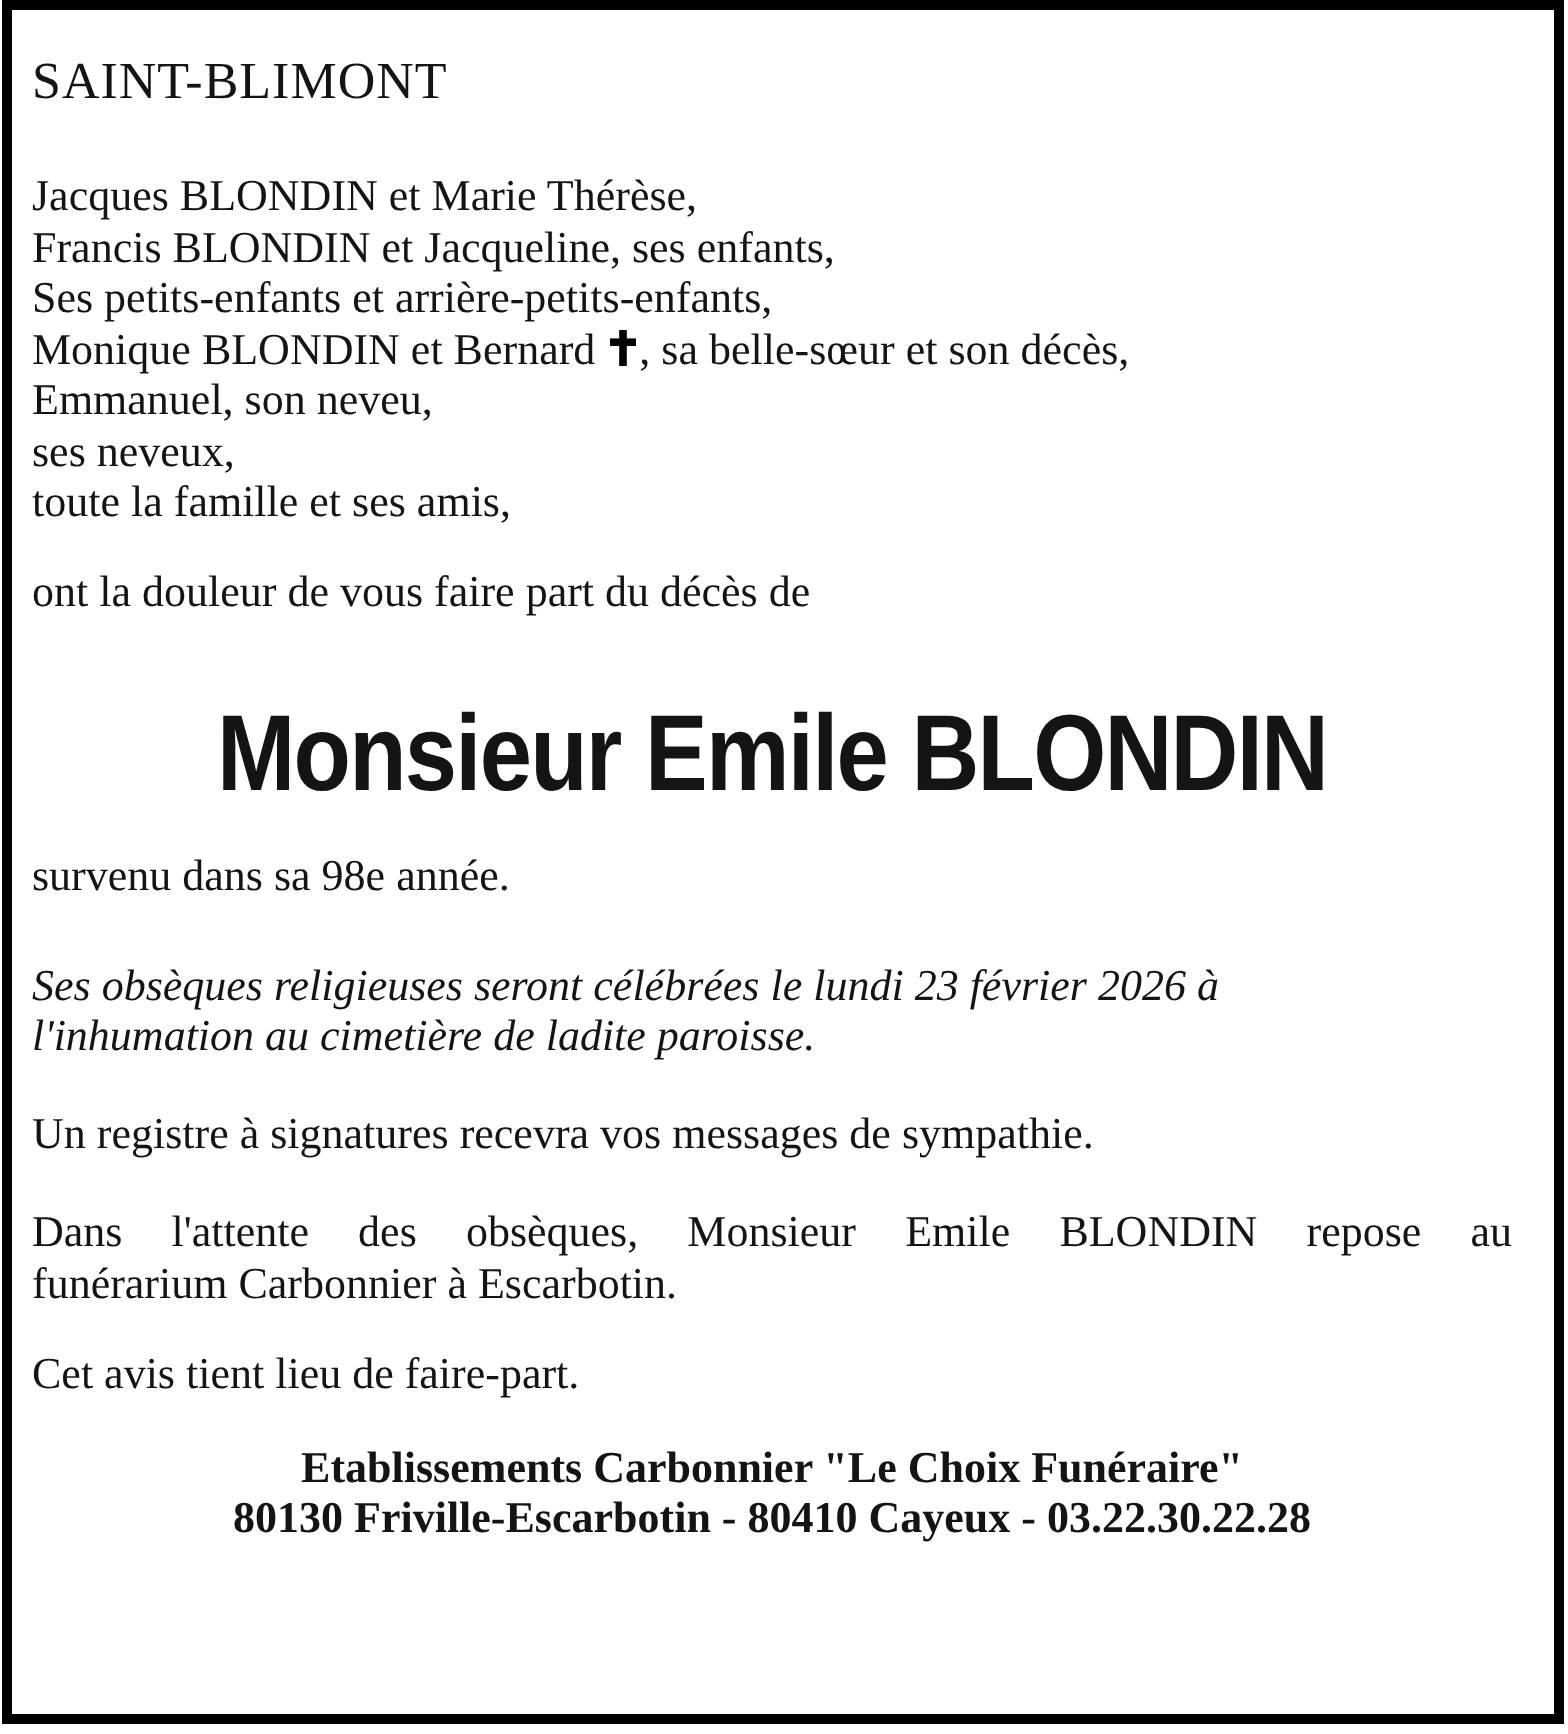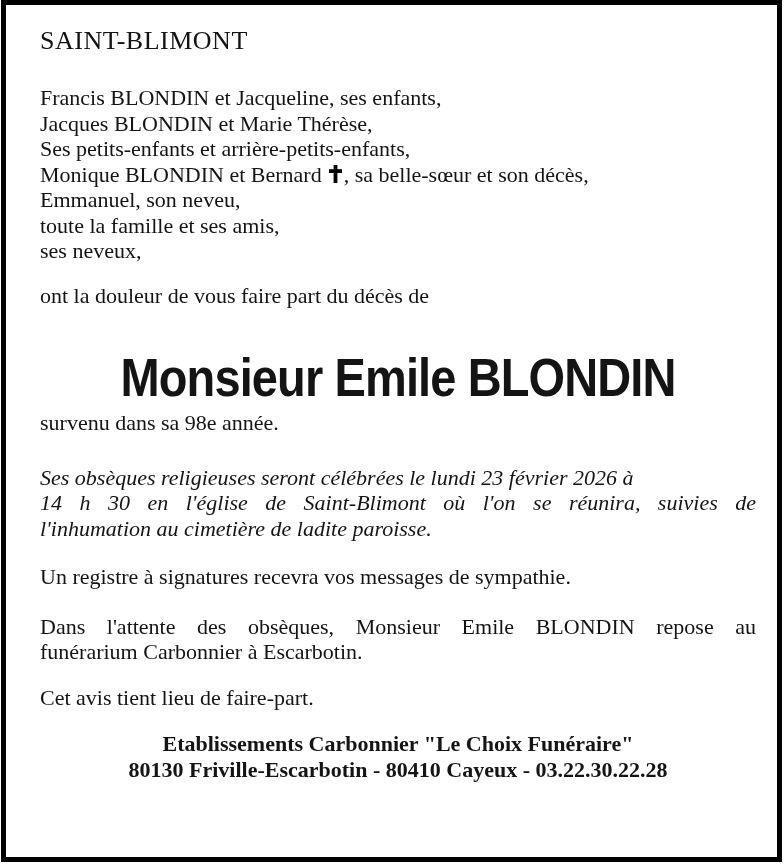--- a/index.html
+++ b/index.html
@@ -20,21 +20,21 @@
     position: absolute;
     left: 1px;
     top: 0;
     right: 2px;
     bottom: 5px;
     border: 5px solid #000000;
     pointer-events: none;
   }
   .content {
     position: relative;
-    padding: 18px 28px 0 40px;
+    padding: 18px 28px 0 16px;
   }
   .location {
     font-size: 26px;
     line-height: 30px;
     margin-top: 8px;
     letter-spacing: 0.5px;
   }
   .line {
     font-size: 22px;
     line-height: 25.5px;
@@ -54,21 +54,21 @@
     line-height: 60px;
     text-align: center;
     letter-spacing: -1px;
     white-space: nowrap;
   }
   .deceased-name .condense {
     display: inline-block;
     transform: scaleX(0.87);
     transform-origin: 50% 50%;
   }
-  .age { margin-top: 3px; }
+  .age { margin-top: 18px; }
   .ceremony { margin-top: 29px; font-style: italic; }
   .register { margin-top: 23px; }
   .repose { margin-top: 24px; }
   .fairepart { margin-top: 20px; }
   .stretch {
     text-align: justify;
     text-align-last: justify;
     white-space: normal;
   }
   .footer {
@@ -86,41 +86,40 @@
 </head>
 <body>
 
 <div class="frame"></div>
 
 <div class="content">
 
   <div class="location">SAINT-BLIMONT</div>
 
   <div class="family">
+    <div class="line">Jacques BLONDIN et Marie Thérèse,</div>
     <div class="line">Francis BLONDIN et Jacqueline, ses enfants,</div>
-    <div class="line">Jacques BLONDIN et Marie Thérèse,</div>
     <div class="line">Ses petits-enfants et arrière-petits-enfants,</div>
     <div class="line"><span>Monique BLONDIN et Bernard</span><span class="cross-icon"><svg width="13" height="18" viewBox="0 0 13 18" xmlns="http://www.w3.org/2000/svg">
             <rect x="4.6" y="0" width="3.8" height="18" fill="#000"></rect>
             <rect x="0" y="4.2" width="13" height="3.8" fill="#000"></rect>
           </svg></span><span>, sa belle-sœur et son décès,</span></div>
     <div class="line">Emmanuel, son neveu,</div>
+    <div class="line">ses neveux,</div>
     <div class="line">toute la famille et ses amis,</div>
-    <div class="line">ses neveux,</div>
   </div>
 
   <div class="line announcement">ont la douleur de vous faire part du décès de</div>
 
   <div class="deceased-name"><span class="condense">Monsieur Emile BLONDIN</span></div>
 
   <div class="line age">survenu dans sa 98e année.</div>
 
   <div class="ceremony">
     <div class="line">Ses obsèques religieuses seront célébrées le lundi 23 février 2026 à</div>
-    <div class="wrapline stretch">14 h 30 en l'église de Saint-Blimont où l'on se réunira, suivies de</div>
     <div class="line">l'inhumation au cimetière de ladite paroisse.</div>
   </div>
 
   <div class="register">
     <div class="line">Un registre à signatures recevra vos messages de sympathie.</div>
   </div>
 
   <div class="repose">
     <div class="wrapline stretch">Dans l'attente des obsèques, Monsieur Emile BLONDIN repose au</div>
     <div class="line">funérarium Carbonnier à Escarbotin.</div>

